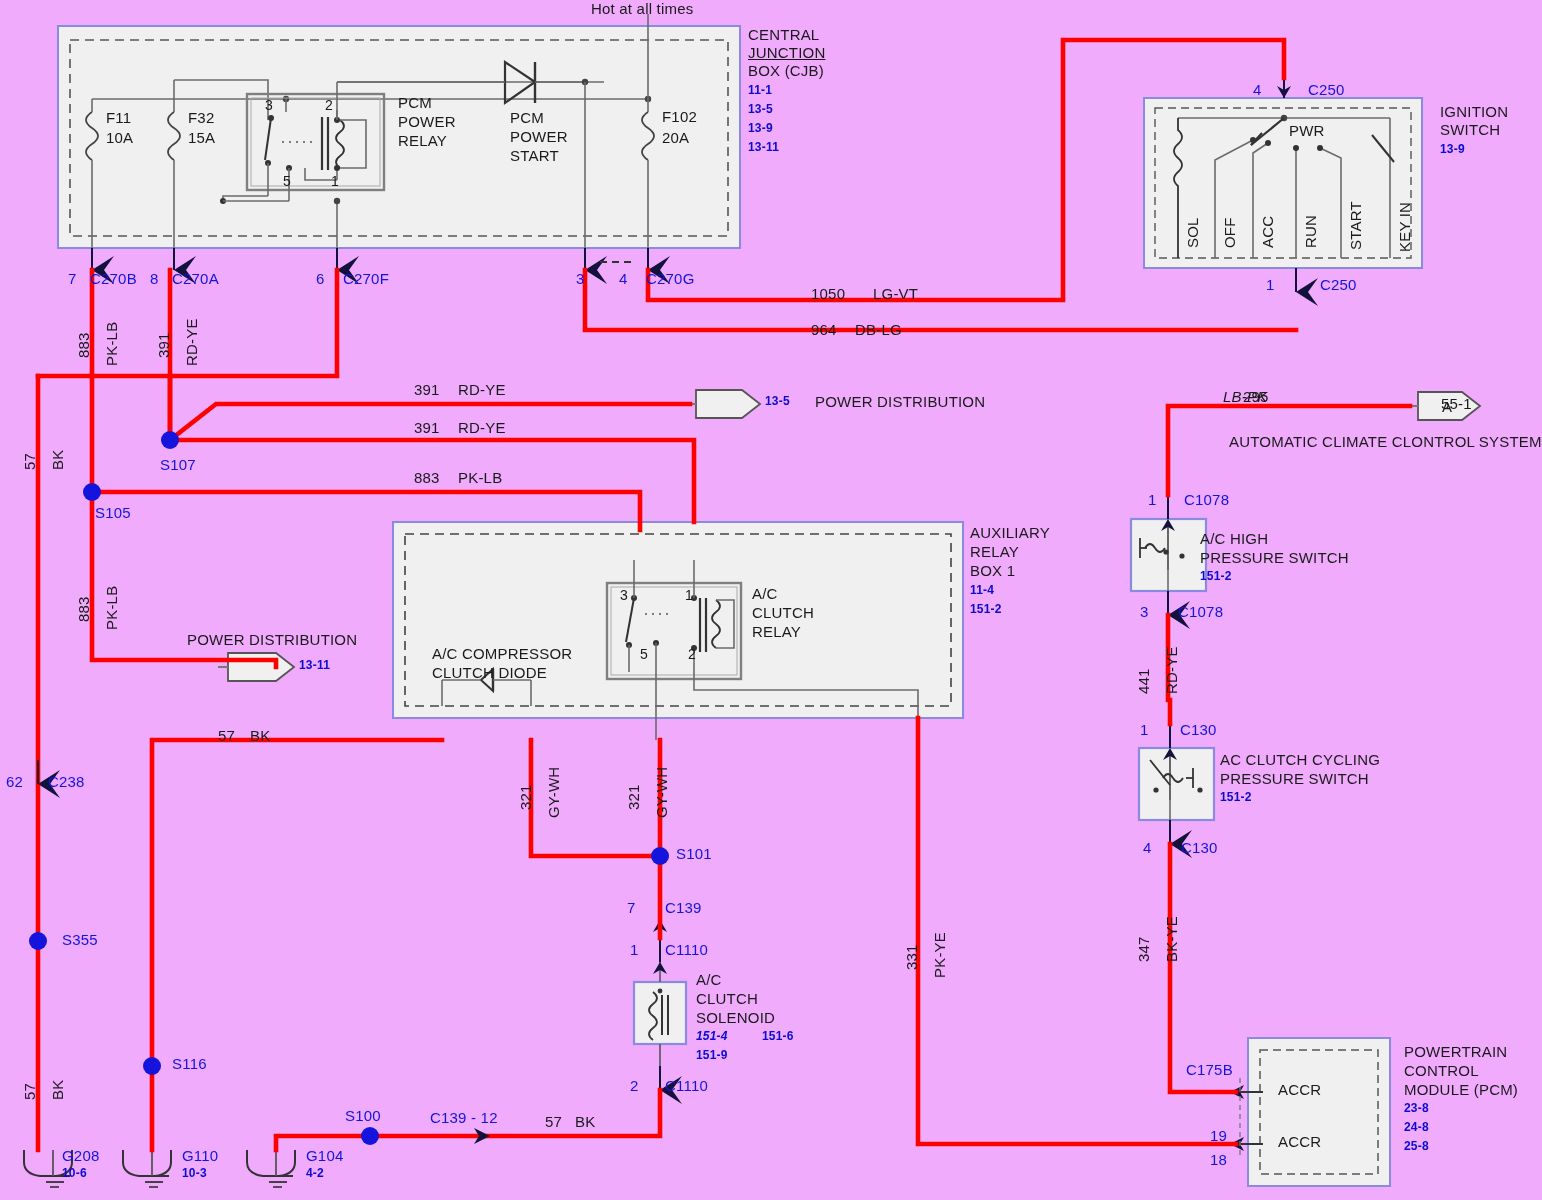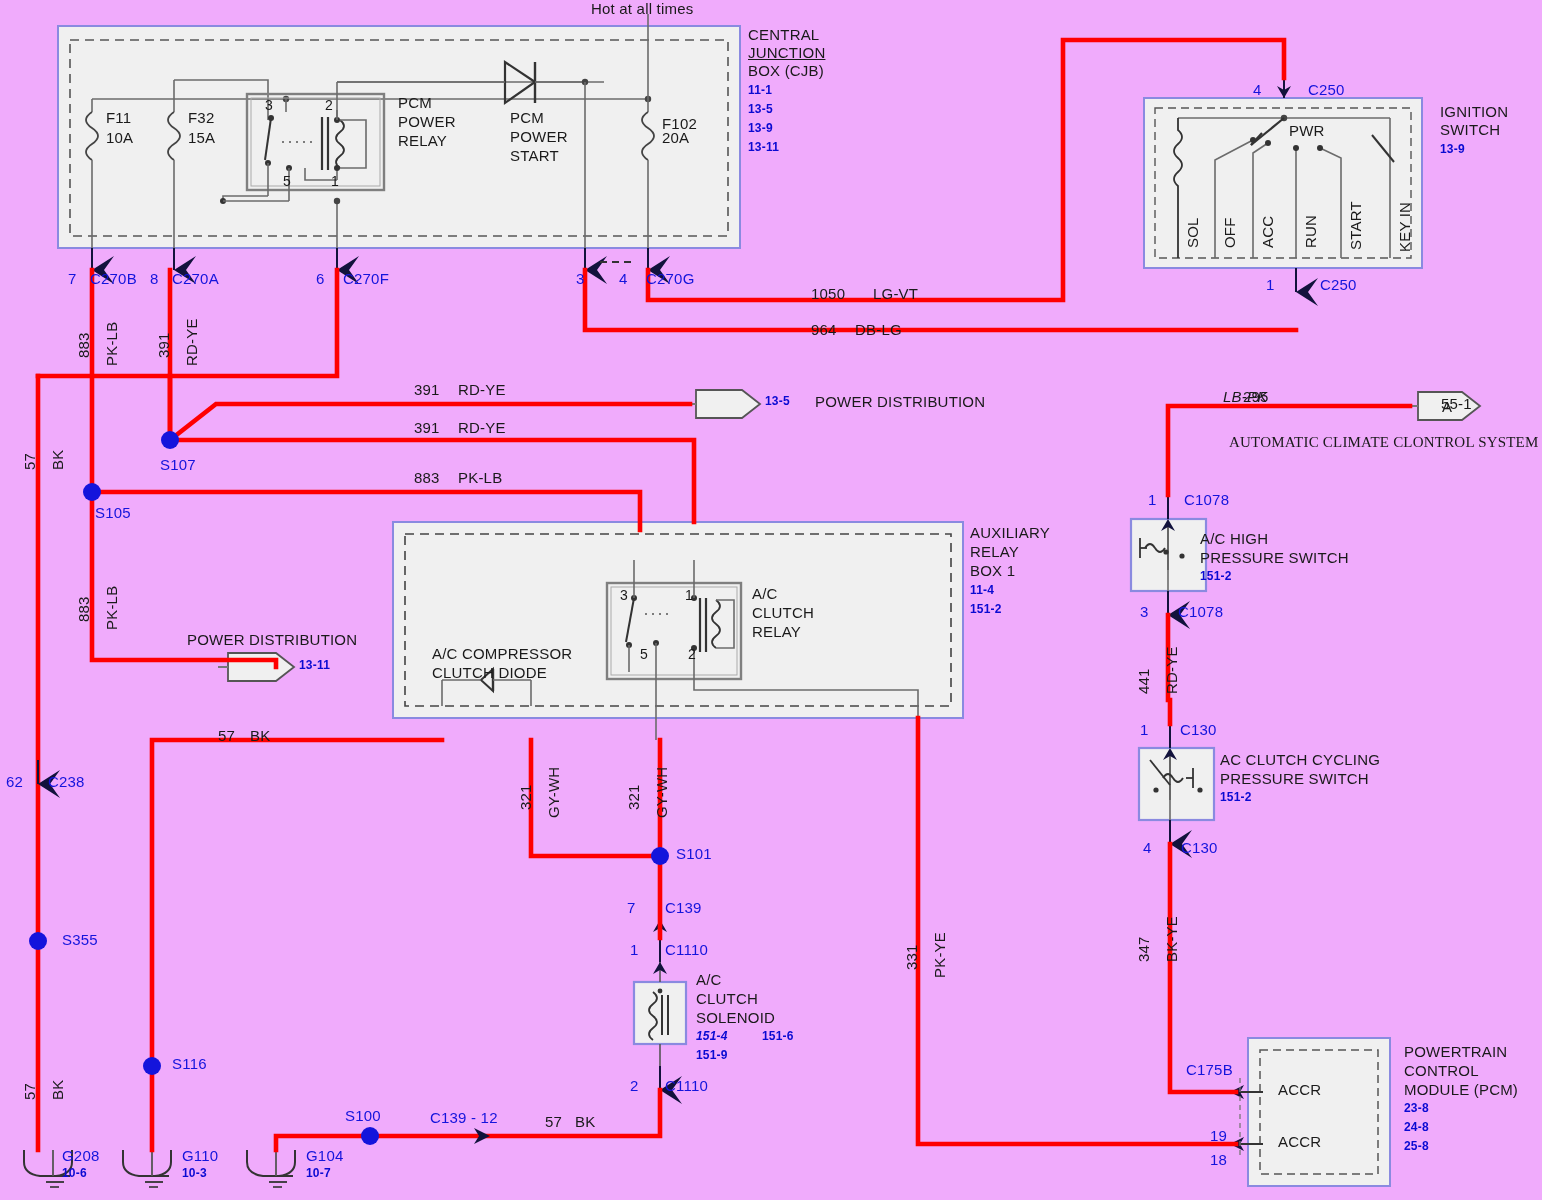--- a/index.html
+++ b/index.html
@@ -329,21 +329,21 @@
 <div class="lbl blk" style="left:748px;top:63px;">BOX (CJB)</div>
 <div class="lbl blub" style="left:748px;top:84px;">11-1</div>
 <div class="lbl blub" style="left:748px;top:103px;">13-5</div>
 <div class="lbl blub" style="left:748px;top:122px;">13-9</div>
 <div class="lbl blub" style="left:748px;top:141px;">13-11</div>
 
 <div class="lbl blk" style="left:106px;top:110px;">F11</div>
 <div class="lbl blk" style="left:106px;top:130px;">10A</div>
 <div class="lbl blk" style="left:188px;top:110px;">F32</div>
 <div class="lbl blk" style="left:188px;top:130px;">15A</div>
-<div class="lbl blk" style="left:662px;top:116px;">F102</div>
+<div class="lbl blk" style="left:662px;top:109px;">F102</div>
 <div class="lbl blk" style="left:662px;top:130px;">20A</div>
 
 <div class="lbl blk" style="left:398px;top:95px;">PCM</div>
 <div class="lbl blk" style="left:398px;top:114px;">POWER</div>
 <div class="lbl blk" style="left:398px;top:133px;">RELAY</div>
 <div class="lbl blk sm" style="left:265px;top:98px;">3</div>
 <div class="lbl blk sm" style="left:325px;top:98px;">2</div>
 <div class="lbl blk sm" style="left:283px;top:174px;">5</div>
 <div class="lbl blk sm" style="left:331px;top:174px;">1</div>
 
@@ -400,21 +400,21 @@
 <div class="lbl blk" style="left:414px;top:470px;">883</div>
 <div class="lbl blk" style="left:458px;top:470px;">PK-LB</div>
 
 <div class="lbl blub" style="left:765px;top:395px;">13-5</div>
 <div class="lbl blk" style="left:815px;top:394px;">POWER DISTRIBUTION</div>
 <div class="lbl blk" style="left:187px;top:632px;">POWER DISTRIBUTION</div>
 <div class="lbl blub" style="left:299px;top:659px;">13-11</div>
 <div class="lbl blk" style="left:1441px;top:396px;">55-1</div>
 <div class="lbl blk" style="left:1443px;top:398px;opacity:0;"></div>
 <div class="lbl blk" style="left:1442px;top:399px;">A</div>
-<div class="lbl blk" style="left:1229px;top:434px;font-family:Liberation Serif, serif;">AUTOMATIC CLIMATE CLONTROL SYSTEM</div>
+<div class="lbl blk" style="left:1229px;top:434px;">AUTOMATIC CLIMATE CLONTROL SYSTEM</div>
 
 <div class="lbl blk" style="left:811px;top:286px;">1050</div>
 <div class="lbl blk" style="left:873px;top:286px;">LG-VT</div>
 <div class="lbl blk" style="left:811px;top:322px;">964</div>
 <div class="lbl blk" style="left:855px;top:322px;">DB-LG</div>
 
 <div class="lbl blk" style="left:1243px;top:389px;">295</div>
 <div class="lbl blk" style="left:1223px;top:389px;font-style:italic;">LB-PK</div>
 
 <div class="lbl blk" style="left:970px;top:525px;">AUXILIARY</div>
@@ -466,21 +466,21 @@
 
 <div class="lbl blu" style="left:430px;top:1110px;">C139 - 12</div>
 <div class="lbl blk" style="left:545px;top:1114px;">57</div>
 <div class="lbl blk" style="left:575px;top:1114px;">BK</div>
 
 <div class="lbl blu" style="left:62px;top:1148px;">G208</div>
 <div class="lbl blub" style="left:62px;top:1167px;">10-6</div>
 <div class="lbl blu" style="left:182px;top:1148px;">G110</div>
 <div class="lbl blub" style="left:182px;top:1167px;">10-3</div>
 <div class="lbl blu" style="left:306px;top:1148px;">G104</div>
-<div class="lbl blub" style="left:306px;top:1167px;">10-7</div>
+<div class="lbl blub" style="left:306px;top:1167px;">4-2</div>
 
 <div class="lbl blu" style="left:1148px;top:492px;">1</div>
 <div class="lbl blu" style="left:1184px;top:492px;">C1078</div>
 <div class="lbl blu" style="left:1140px;top:604px;">3</div>
 <div class="lbl blu" style="left:1178px;top:604px;">C1078</div>
 <div class="lbl blk" style="left:1200px;top:531px;">A/C HIGH</div>
 <div class="lbl blk" style="left:1200px;top:550px;">PRESSURE SWITCH</div>
 <div class="lbl blub" style="left:1200px;top:570px;">151-2</div>
 
 <div class="lbl blk rot" style="left:1136px;top:694px;">441</div>

